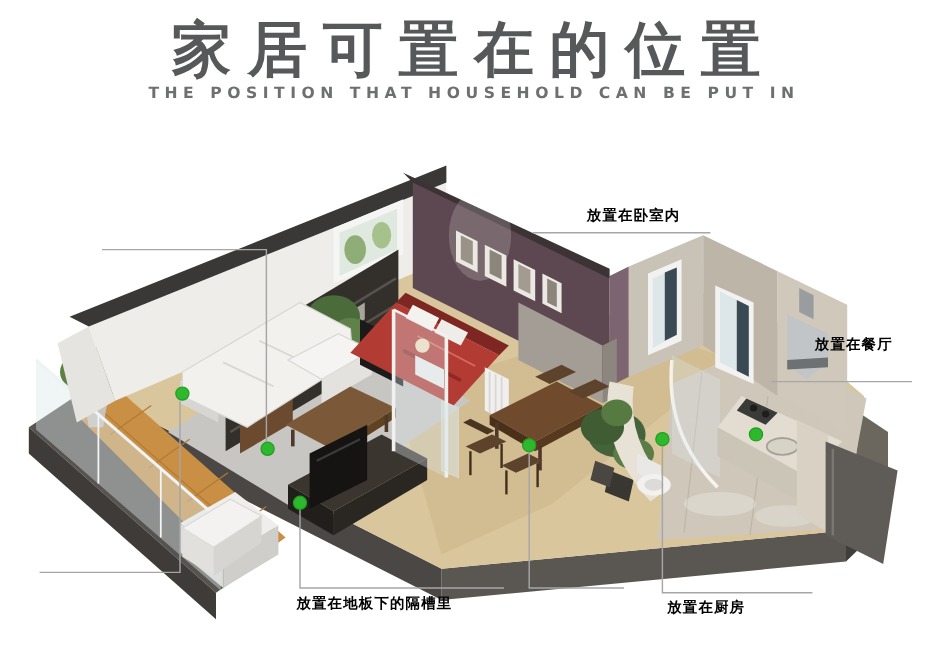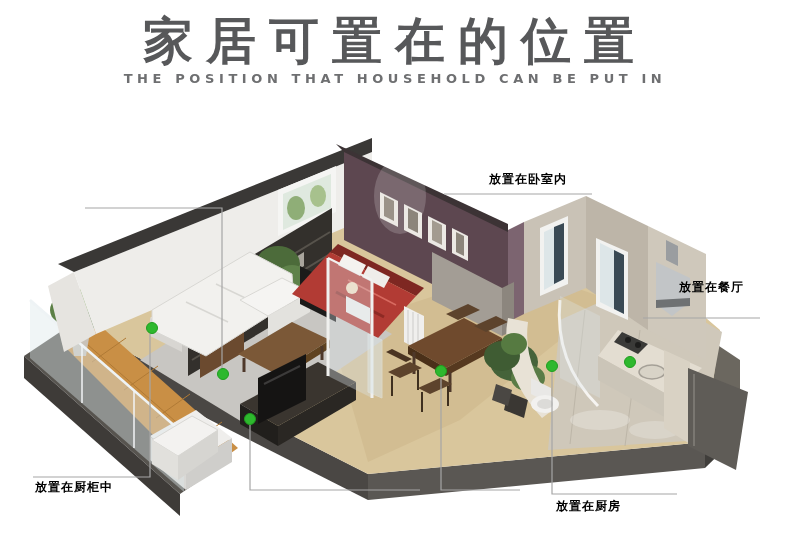--- a/index.html
+++ b/index.html
@@ -302,15 +302,15 @@
       <circle cx="152" cy="328" r="5.5" fill="#2eb82e" stroke="#1f9e1f" stroke-width="1"></circle>
       <circle cx="250" cy="419" r="5.5" fill="#2eb82e" stroke="#1f9e1f" stroke-width="1"></circle>
       <circle cx="441" cy="371" r="5.5" fill="#2eb82e" stroke="#1f9e1f" stroke-width="1"></circle>
       <circle cx="552" cy="366" r="5.5" fill="#2eb82e" stroke="#1f9e1f" stroke-width="1"></circle>
       <circle cx="630" cy="362" r="5.5" fill="#2eb82e" stroke="#1f9e1f" stroke-width="1"></circle>
     </g>
   </svg>
 
   <div class="callout" style="left:489px;top:171px">放置在卧室内</div>
   <div class="callout" style="left:679px;top:279px">放置在餐厅</div>
-  <div class="callout" style="left:35px;top:479px">放置在厨柜中</div>
+  <div class="callout" style="left:247px;top:495px">放置在地板下的隔槽里</div>
   <div class="callout" style="left:556px;top:498px">放置在厨房</div>
 </div>
 
 </body></html>

